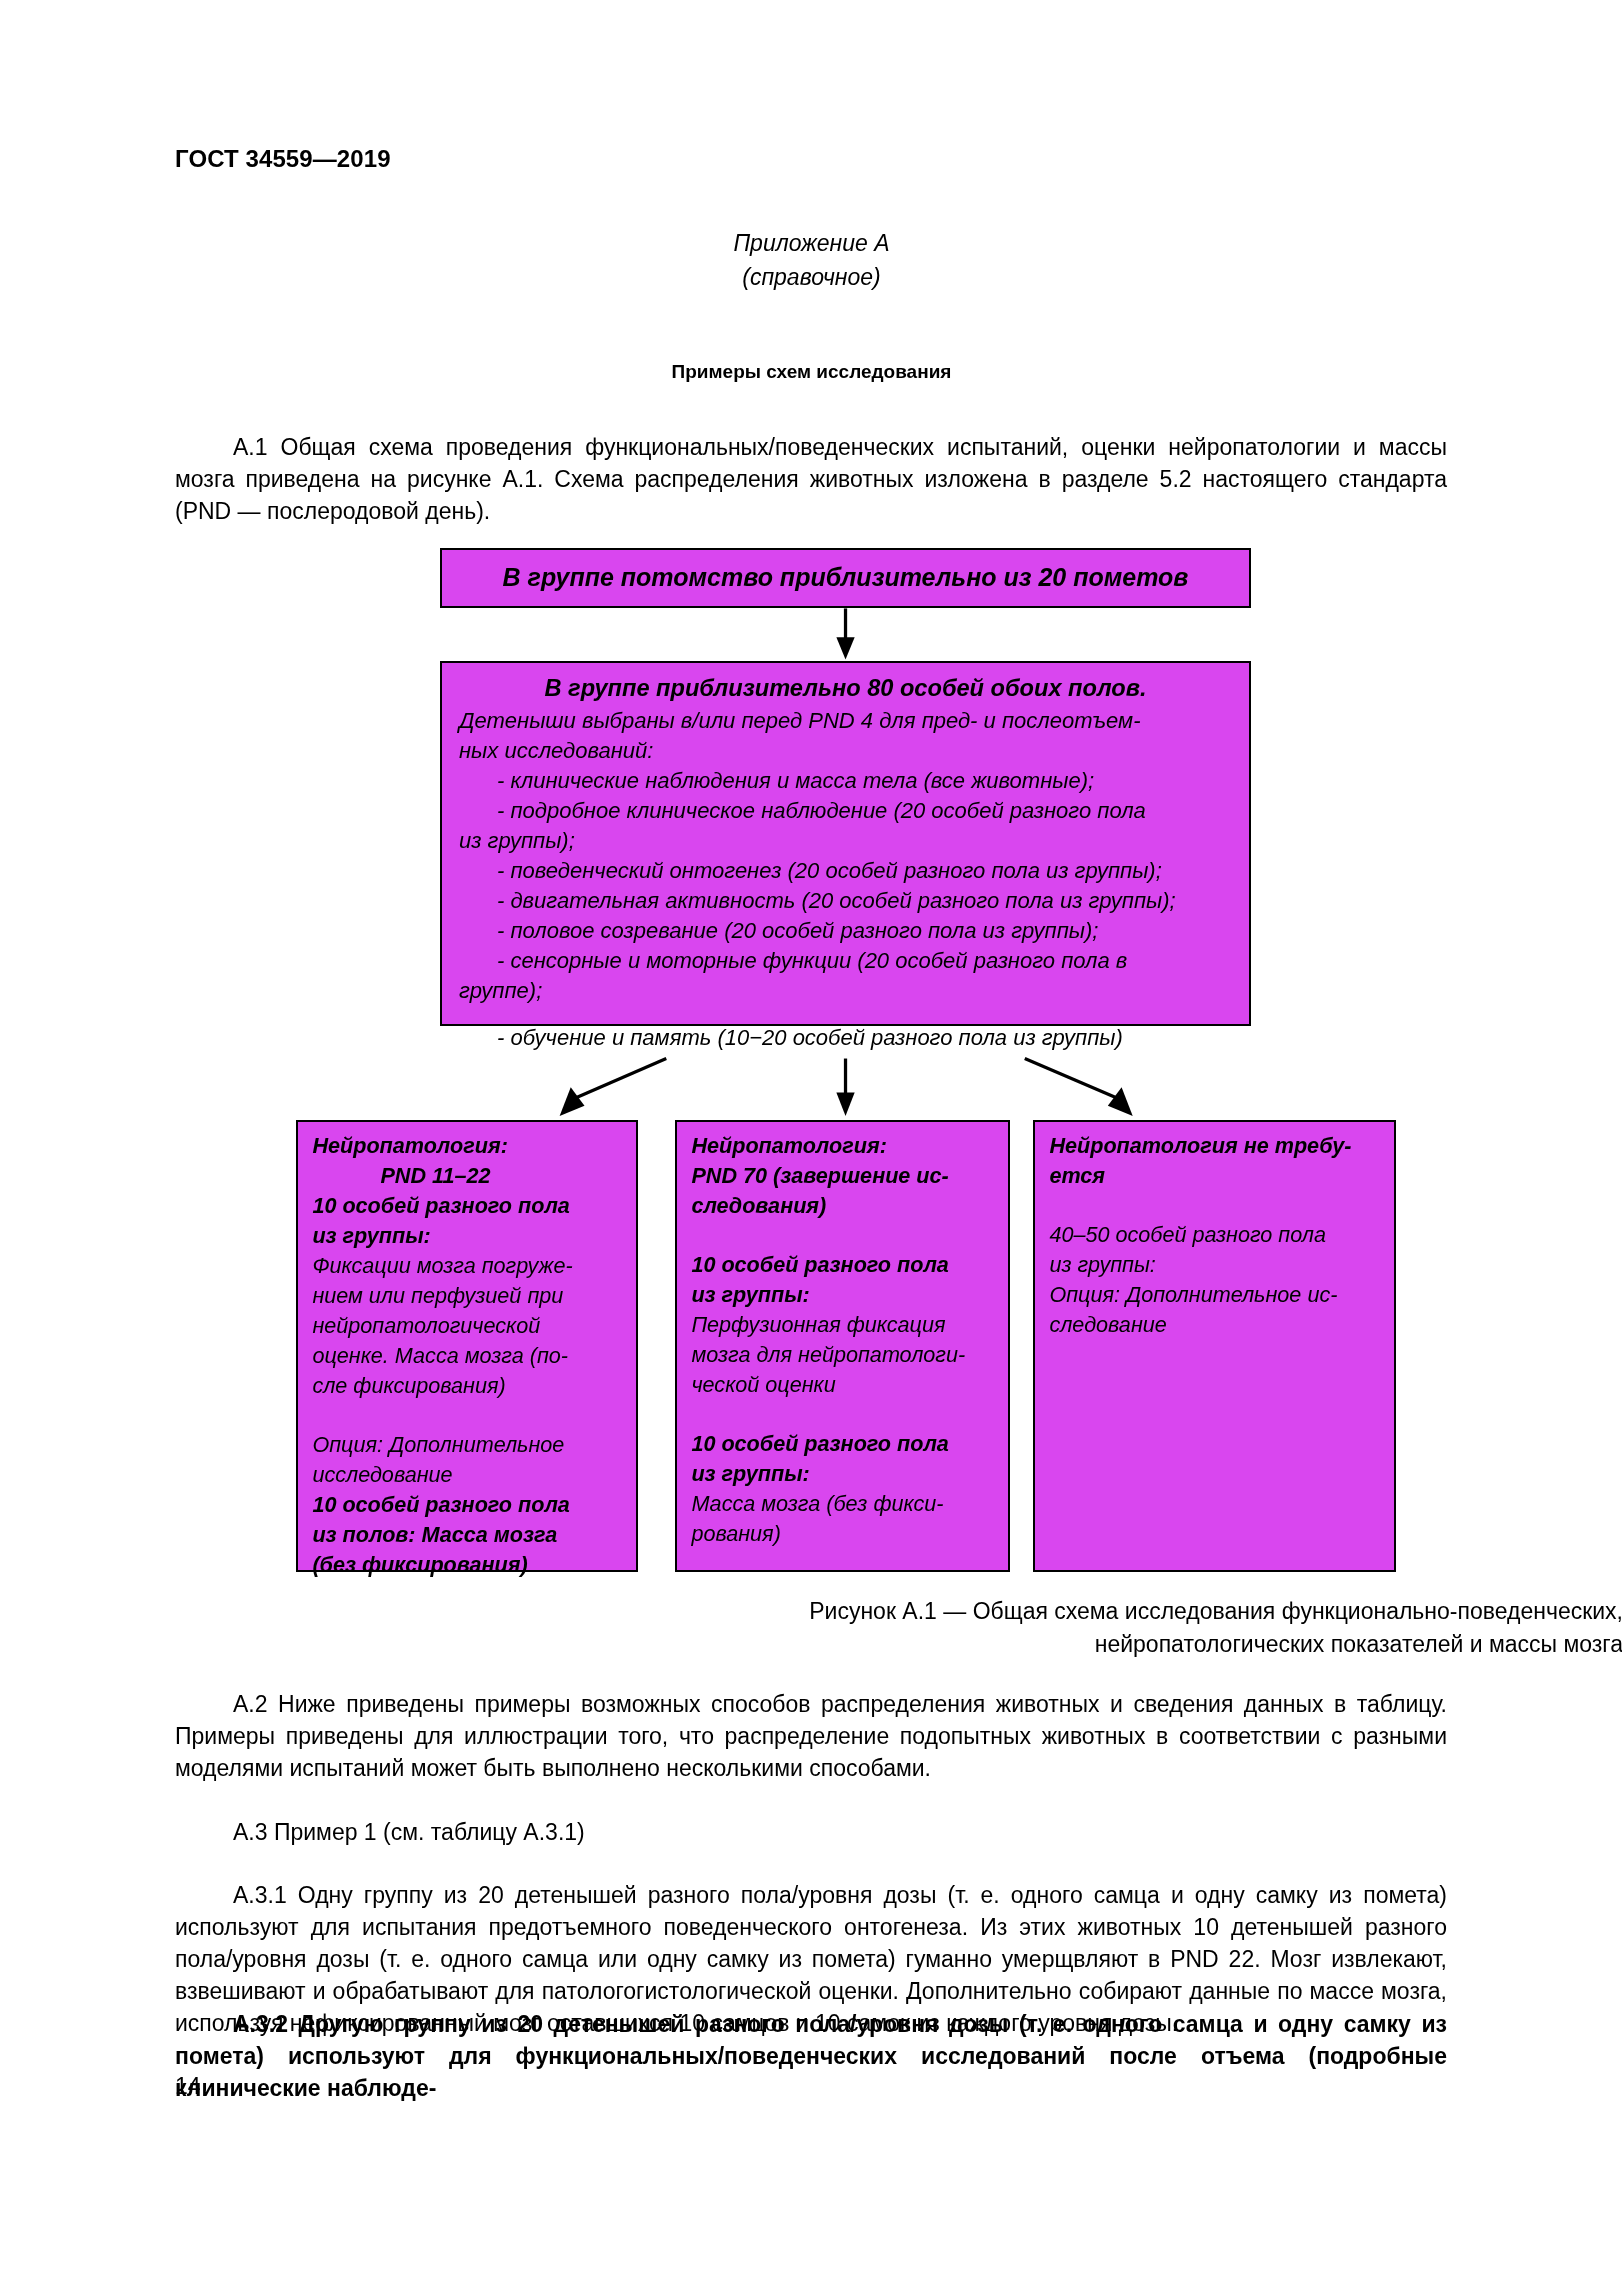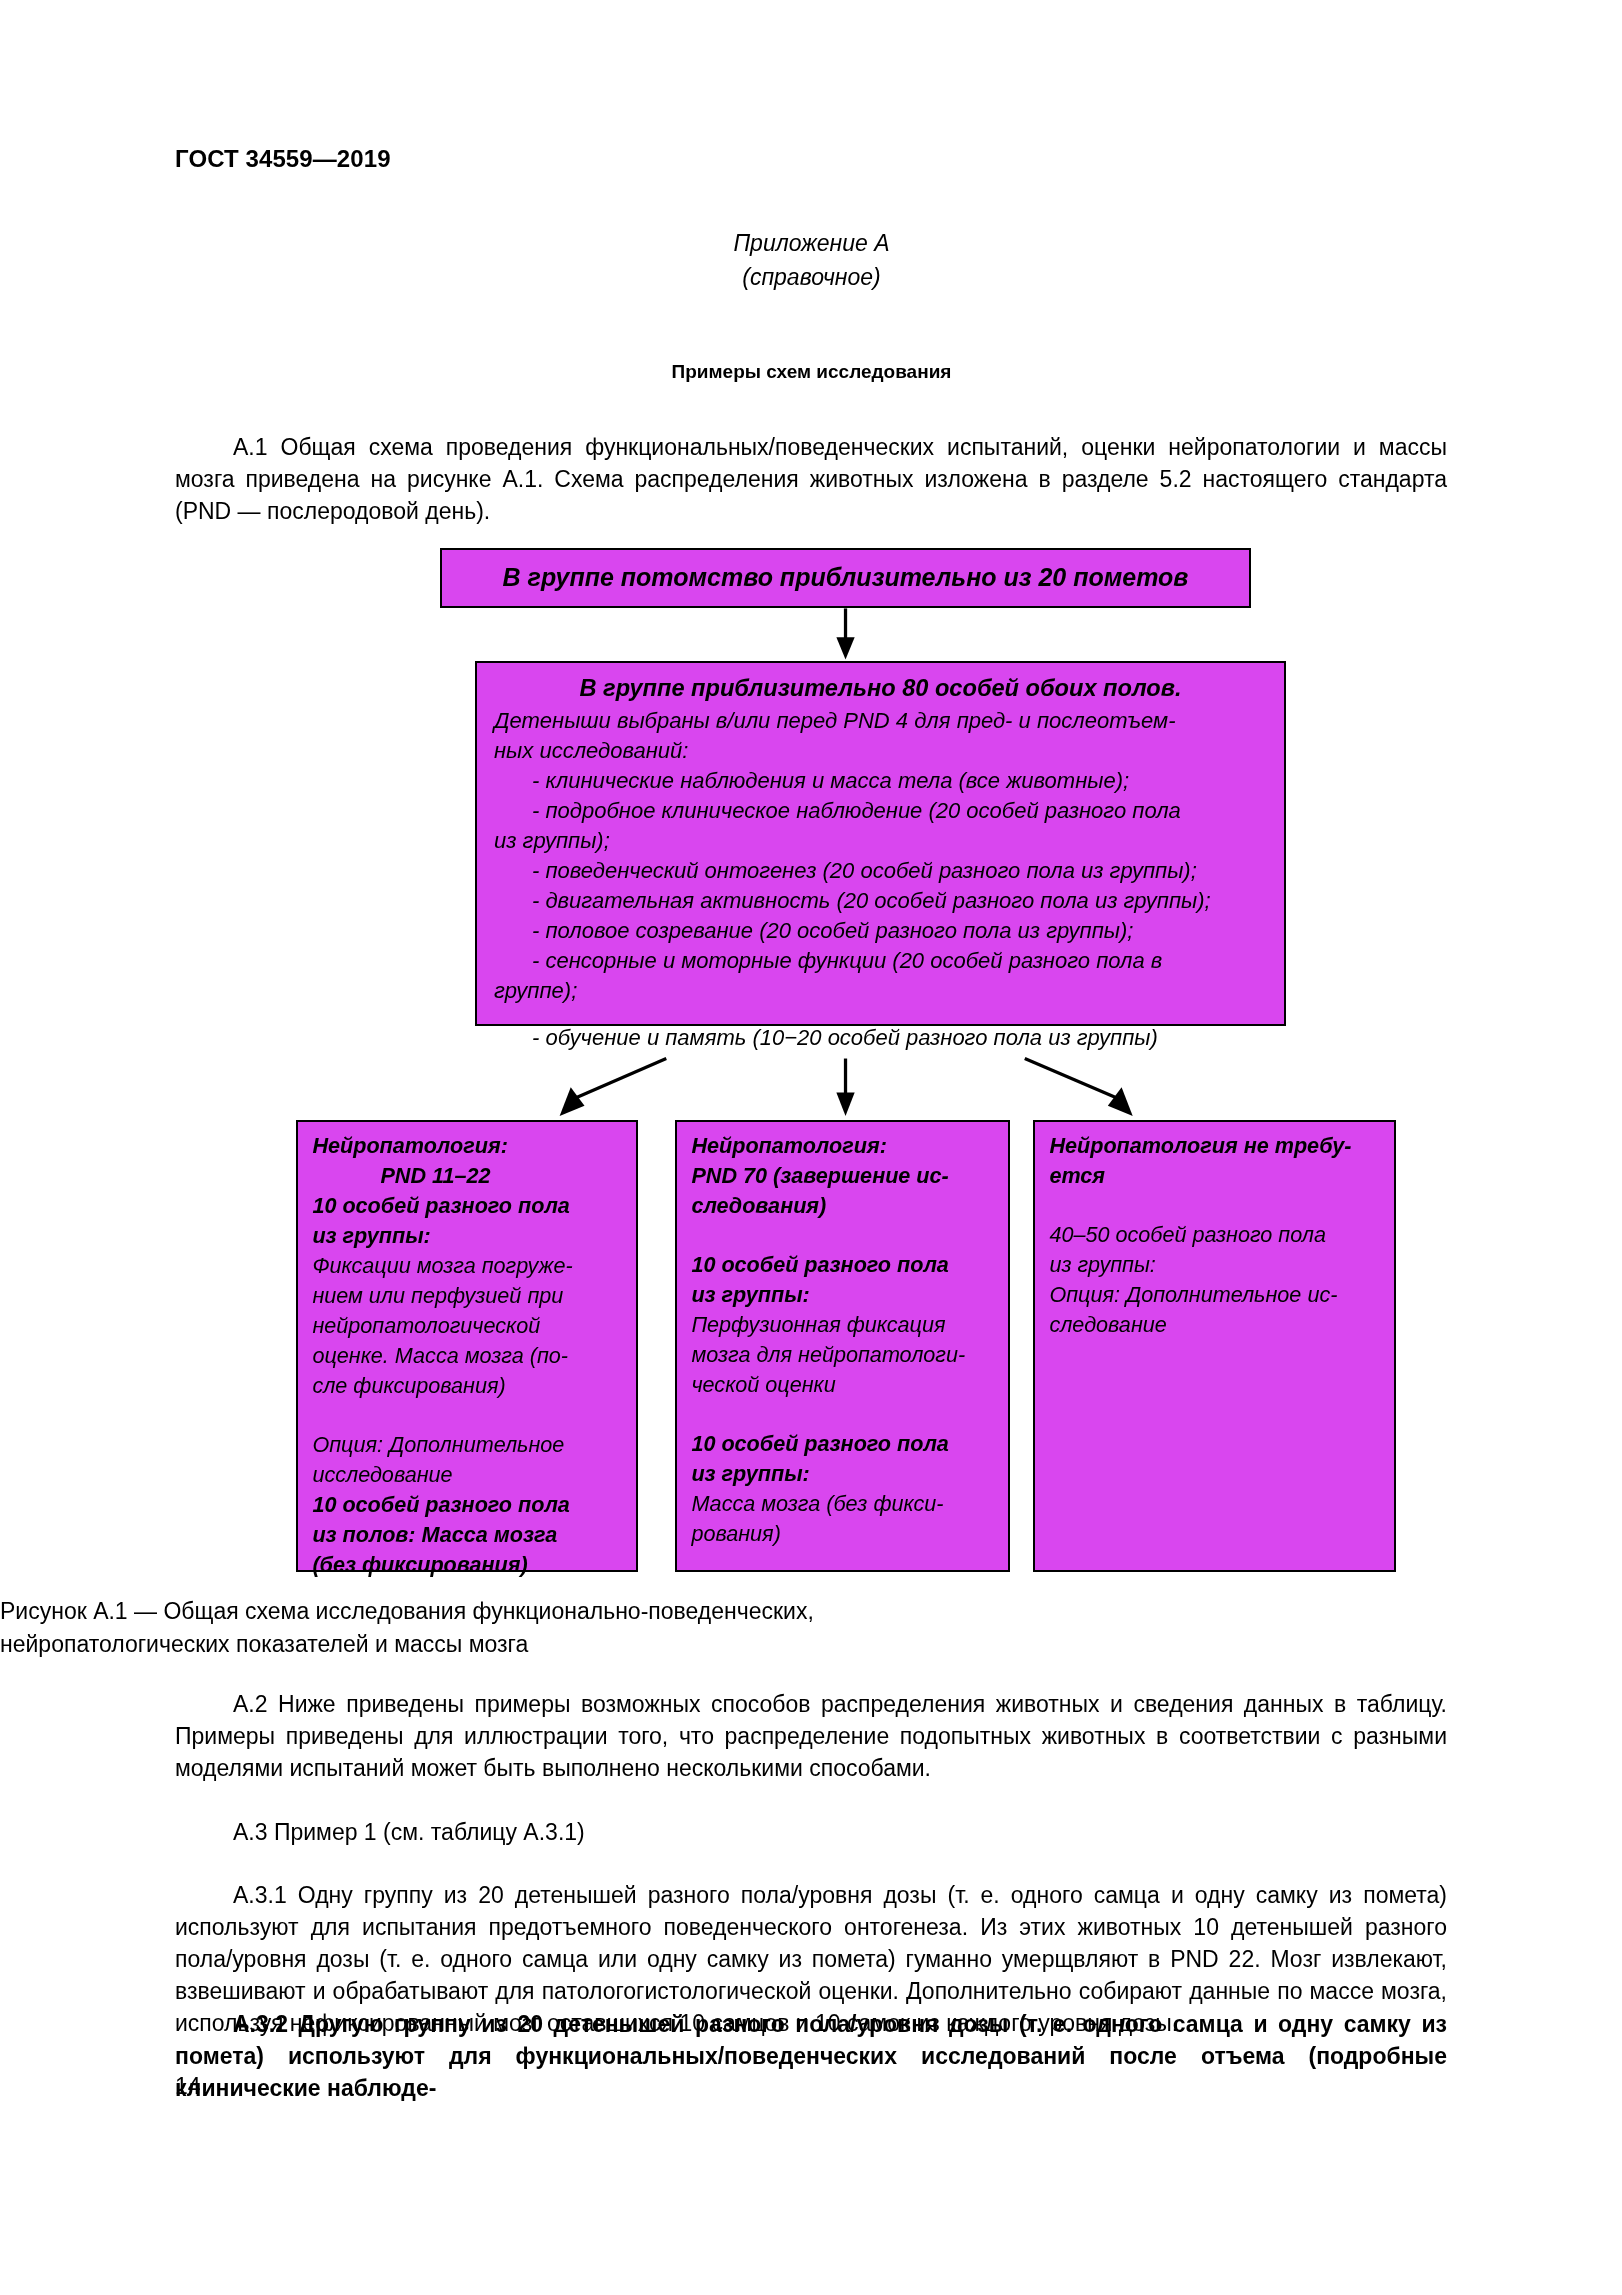--- a/index.html
+++ b/index.html
@@ -101,21 +101,20 @@
     line-height: 55px;
     white-space: nowrap;
   }
 
   .box2 {
     left: 440px;
     top: 661px;
     width: 811px;
     height: 365px;
     padding: 9.2px 17px 0 17px;
-    margin-left: 35px;
   }
   .box2 .hd {
     font-size: 23.6px;
     font-weight: bold;
     text-align: center;
     line-height: 33px;
     margin-bottom: 1.3px;
   }
   .box2 .ln {
     font-size: 22px;
@@ -164,21 +163,21 @@
     white-space: nowrap;
     padding-left: 68px;
   }
   .fbox .sp { height: 29px; }
 
   .caption {
     position: absolute;
     left: 0;
     top: 1595px;
     width: 1623px;
-    text-align: left;
+    text-align: right;
     font-size: 23px;
     line-height: 33px;
   }
   .caption div { white-space: nowrap; }
 
   .pageno {
     position: absolute;
     left: 175px;
     top: 2073px;
     font-size: 23px;

